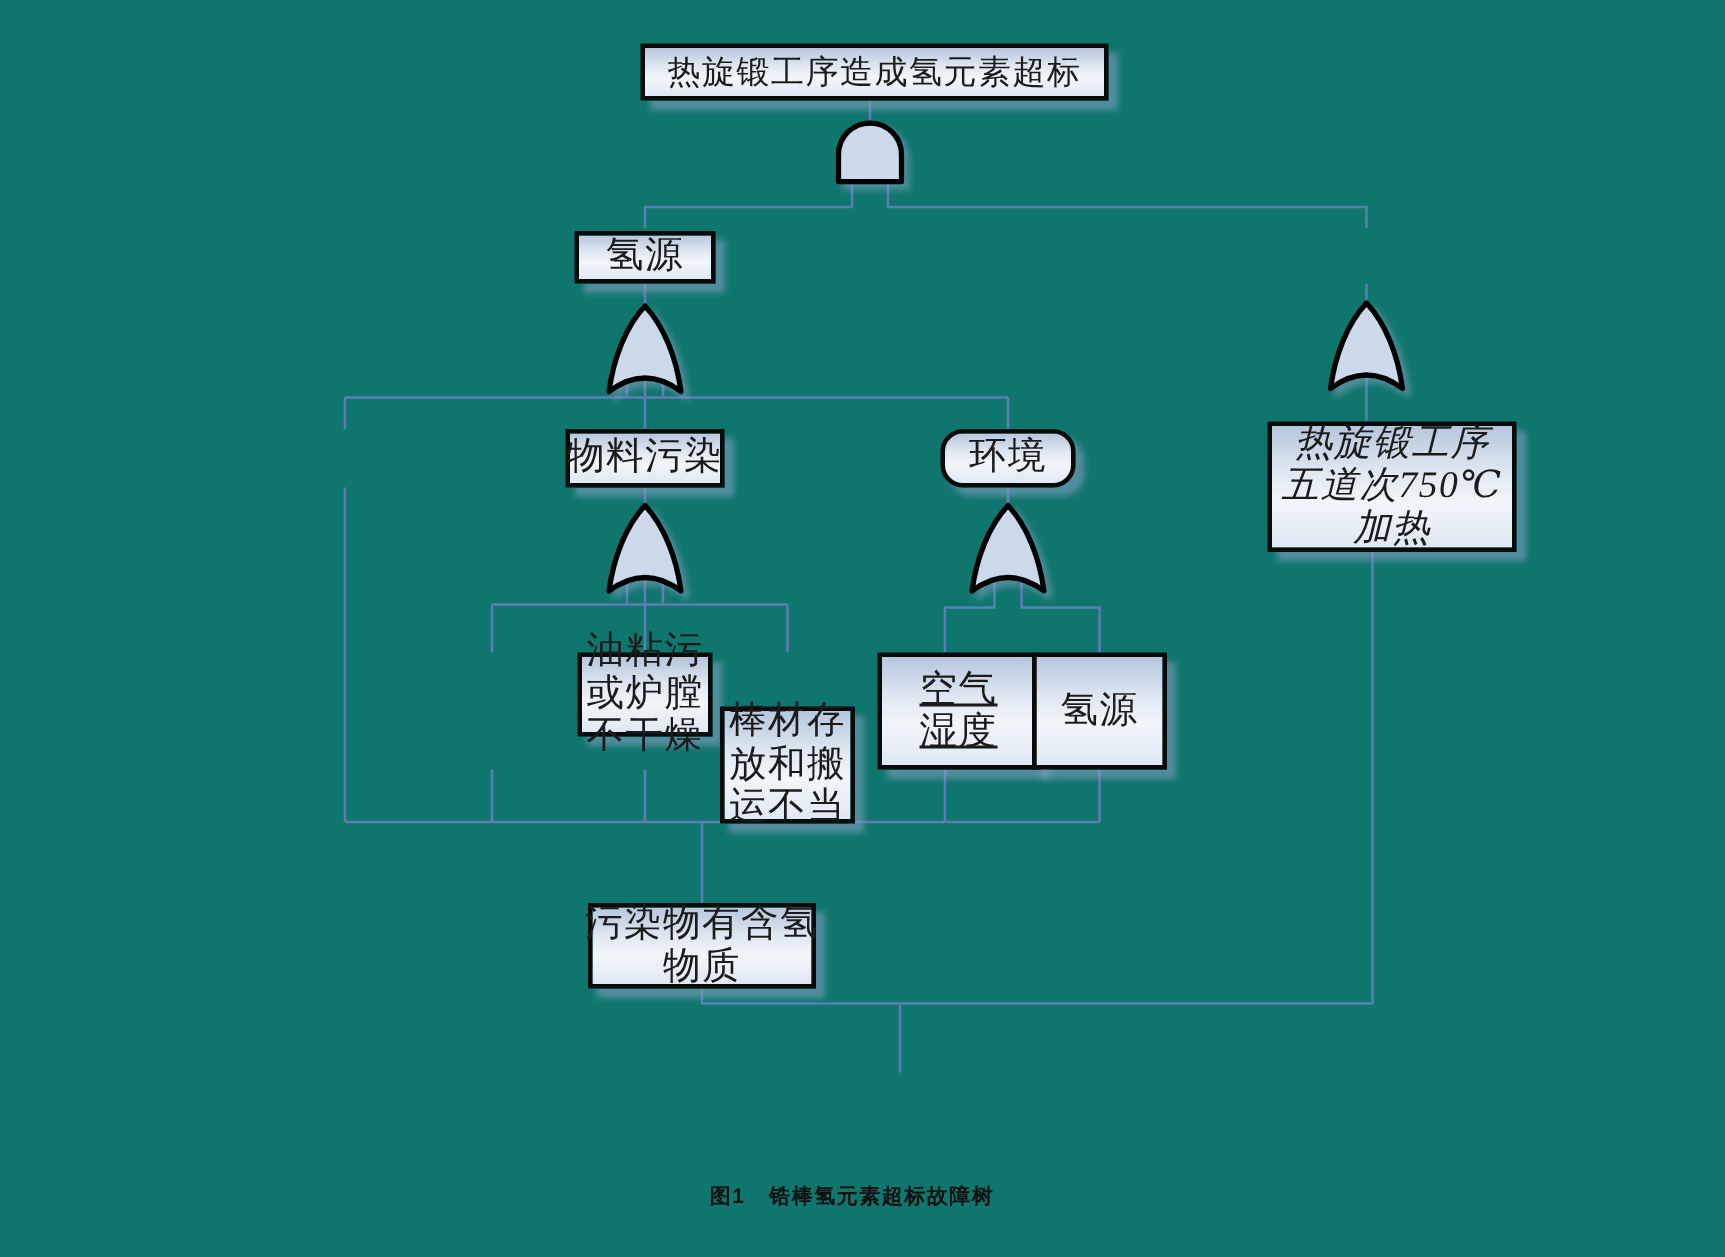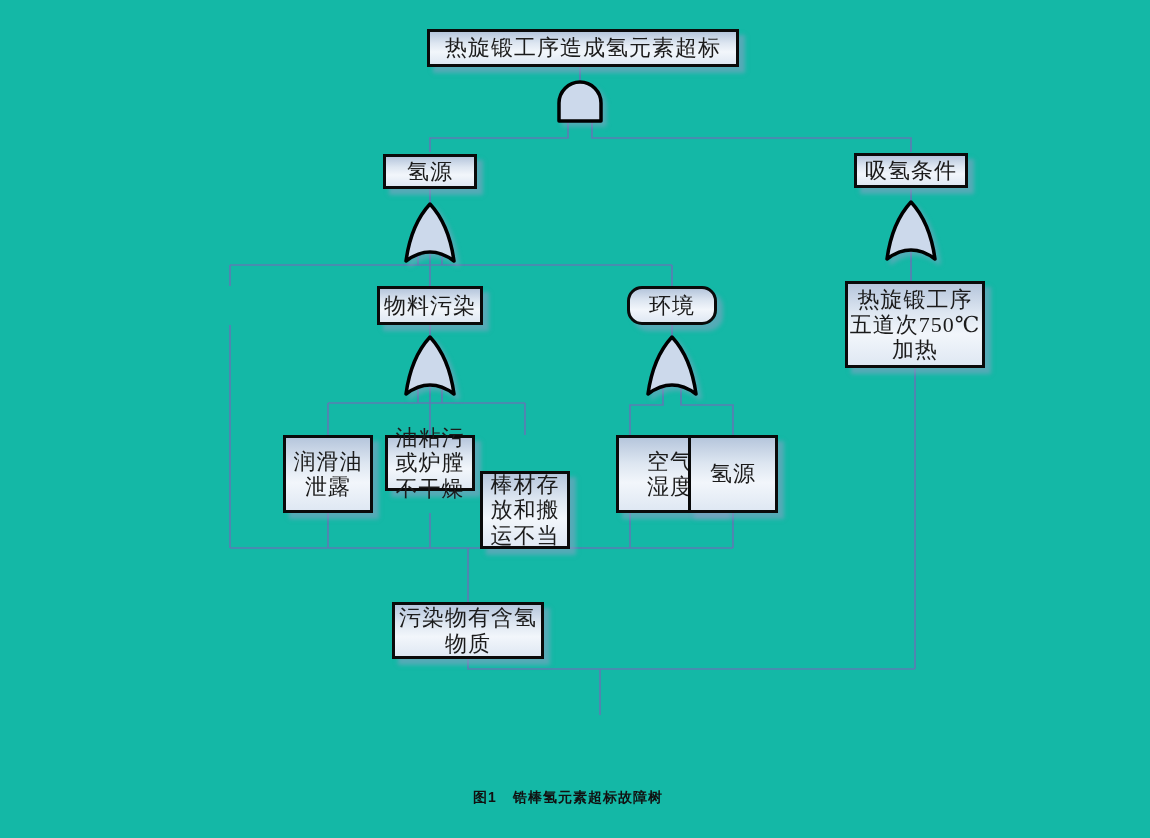--- a/index.html
+++ b/index.html
@@ -1,32 +1,32 @@
 <!DOCTYPE html>
 <html style="--line-color: #5b7db3; --gate-fill: #ccd9eb; --node-border: #0a0a0a; --node-fill-dark: #b6c6dc; --node-fill-light: #f2f6fb; --shadow-color: rgba(139,161,197,0.55);"><head>
 <meta charset="utf-8">
 <style>
   html,body{margin:0;padding:0;background:#ffffff;}
   .page{
-    position:relative;width:1150px;height:838px;background:#14b8a6;overflow:hidden;
+    position:relative;width:1150px;height:838px;background:#0f766e;overflow:hidden;
     font-family:"Liberation Serif","DejaVu Serif",serif;
   }
   .wires{position:absolute;left:0;top:0;}
   .connector{fill:none;stroke:var(--line-color,#5b7db3);stroke-width:1.7;}
   .gate{
     fill:var(--gate-fill,#ccd9eb);stroke:#000;stroke-width:3.5;stroke-linejoin:round;
     filter:drop-shadow(4px 4px 2px rgba(139,161,197,.5));
   }
   .box{
     position:absolute;box-sizing:border-box;
     border:3px solid var(--node-border,#0a0a0a);
     background:linear-gradient(180deg,var(--node-fill-dark,#b6c6dc) 0%,#dde6f1 35%,var(--node-fill-light,#f2f6fb) 62%,#dfe8f3 100%);
     box-shadow:6px 6px 4px var(--shadow-color,rgba(139,161,197,0.55));
     display:flex;flex-direction:column;align-items:center;justify-content:center;
-    text-align:center;color:#1b1b1b;font-size:22px;line-height:1.14;letter-spacing:1px;
+    text-align:center;color:#1b1b1b;font-size:25px;line-height:1.14;letter-spacing:1px;
   }
   .box .tline{white-space:nowrap;}
   .top-event{font-size:22px;}
   .ellipse{border-radius:50%;box-shadow:6px 6px 5px var(--shadow-color,rgba(139,161,197,0.55));}
   .caption{
     position:absolute;left:0;top:789px;width:1136px;text-align:center;
     font-family:"Liberation Sans","DejaVu Sans",sans-serif;font-weight:700;
     font-size:14px;color:#111;letter-spacing:1px;
   }
   .caption .cap-label{margin-right:16px;}
@@ -76,57 +76,50 @@
   </svg>
 
   <div class="box top-event" style="left:427px;top:29px;width:312px;height:38px;">
     <div class="tline">热旋锻工序造成氢元素超标</div>
   </div>
 
   <div class="box" style="left:383px;top:154px;width:94px;height:35px;">
     <div class="tline">氢源</div>
   </div>
 
-  <div class="box" style="left:854px;top:153px;width:114px;height:35px;">
-    <div class="tline">吸氢条件</div>
-  </div>
 
 
   <div class="box" style="left:377px;top:286px;width:106px;height:39px;justify-content:center;">
     <div class="tline">物料污染</div>
   </div>
 
   <div class="box" style="left:627px;top:286px;width:90px;height:39px;border-radius:15px;">
     <div class="tline">环境</div>
   </div>
 
-  <div class="box" style="left:845px;top:281px;width:140px;height:87px;">
+  <div class="box" style="left:845px;top:281px;width:166px;height:87px;font-style:italic;">
     <div class="tline">热旋锻工序</div>
     <div class="tline">五道次750℃</div>
     <div class="tline">加热</div>
   </div>
 
-  <div class="box" style="left:283px;top:435px;width:90px;height:78px;">
-    <div class="tline">润滑油</div>
-    <div class="tline">泄露</div>
-  </div>
 
   <div class="box" style="left:385px;top:435px;width:90px;height:56px;">
     <div class="tline">油粘污</div>
     <div class="tline">或炉膛</div>
     <div class="tline">不干燥</div>
   </div>
 
   <div class="box" style="left:480px;top:435px;width:90px;height:78px;margin-top:36px;">
     <div class="tline">棒材存</div>
     <div class="tline">放和搬</div>
     <div class="tline">运不当</div>
   </div>
 
-  <div class="box" style="left:616px;top:435px;width:108px;height:78px;">
+  <div class="box" style="left:585px;top:435px;width:108px;height:78px;text-decoration:underline;">
     <div class="tline">空气</div>
     <div class="tline">湿度</div>
   </div>
 
   <div class="box" style="left:688px;top:435px;width:90px;height:78px;">
     <div class="tline">氢源</div>
   </div>
 
   <div class="box" style="left:392px;top:602px;width:152px;height:57px;">
     <div class="tline">污染物有含氢</div>

